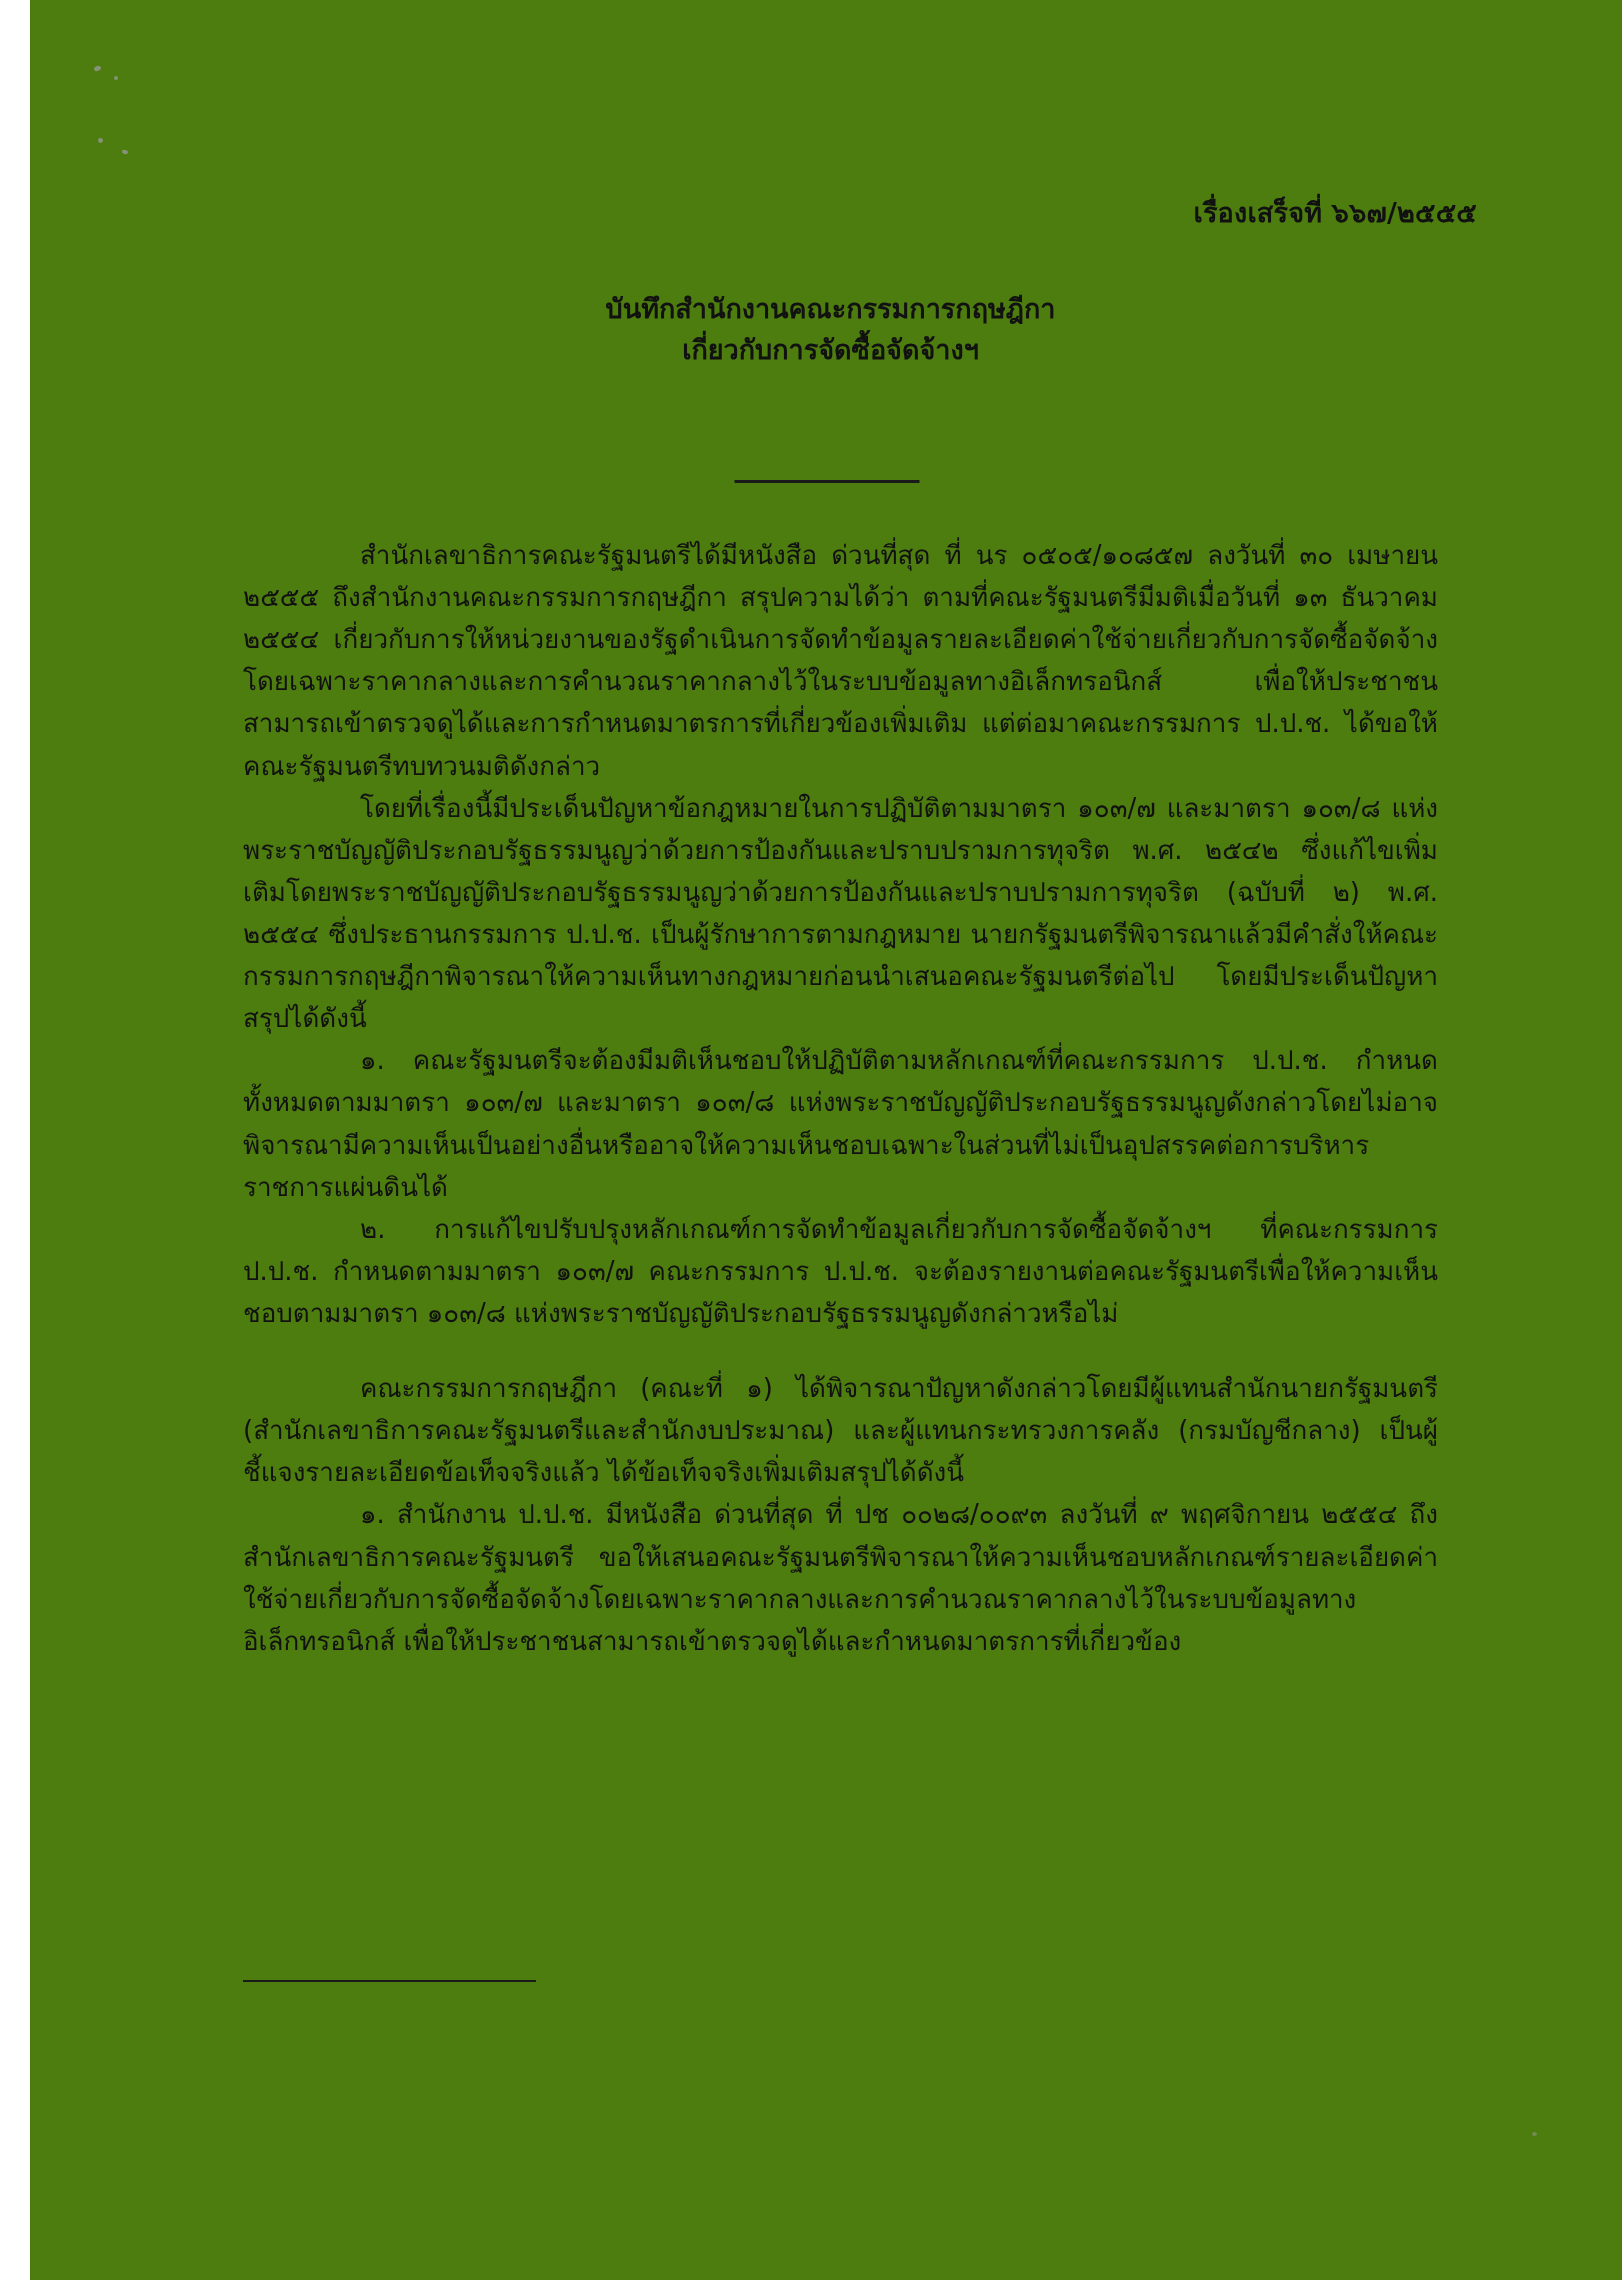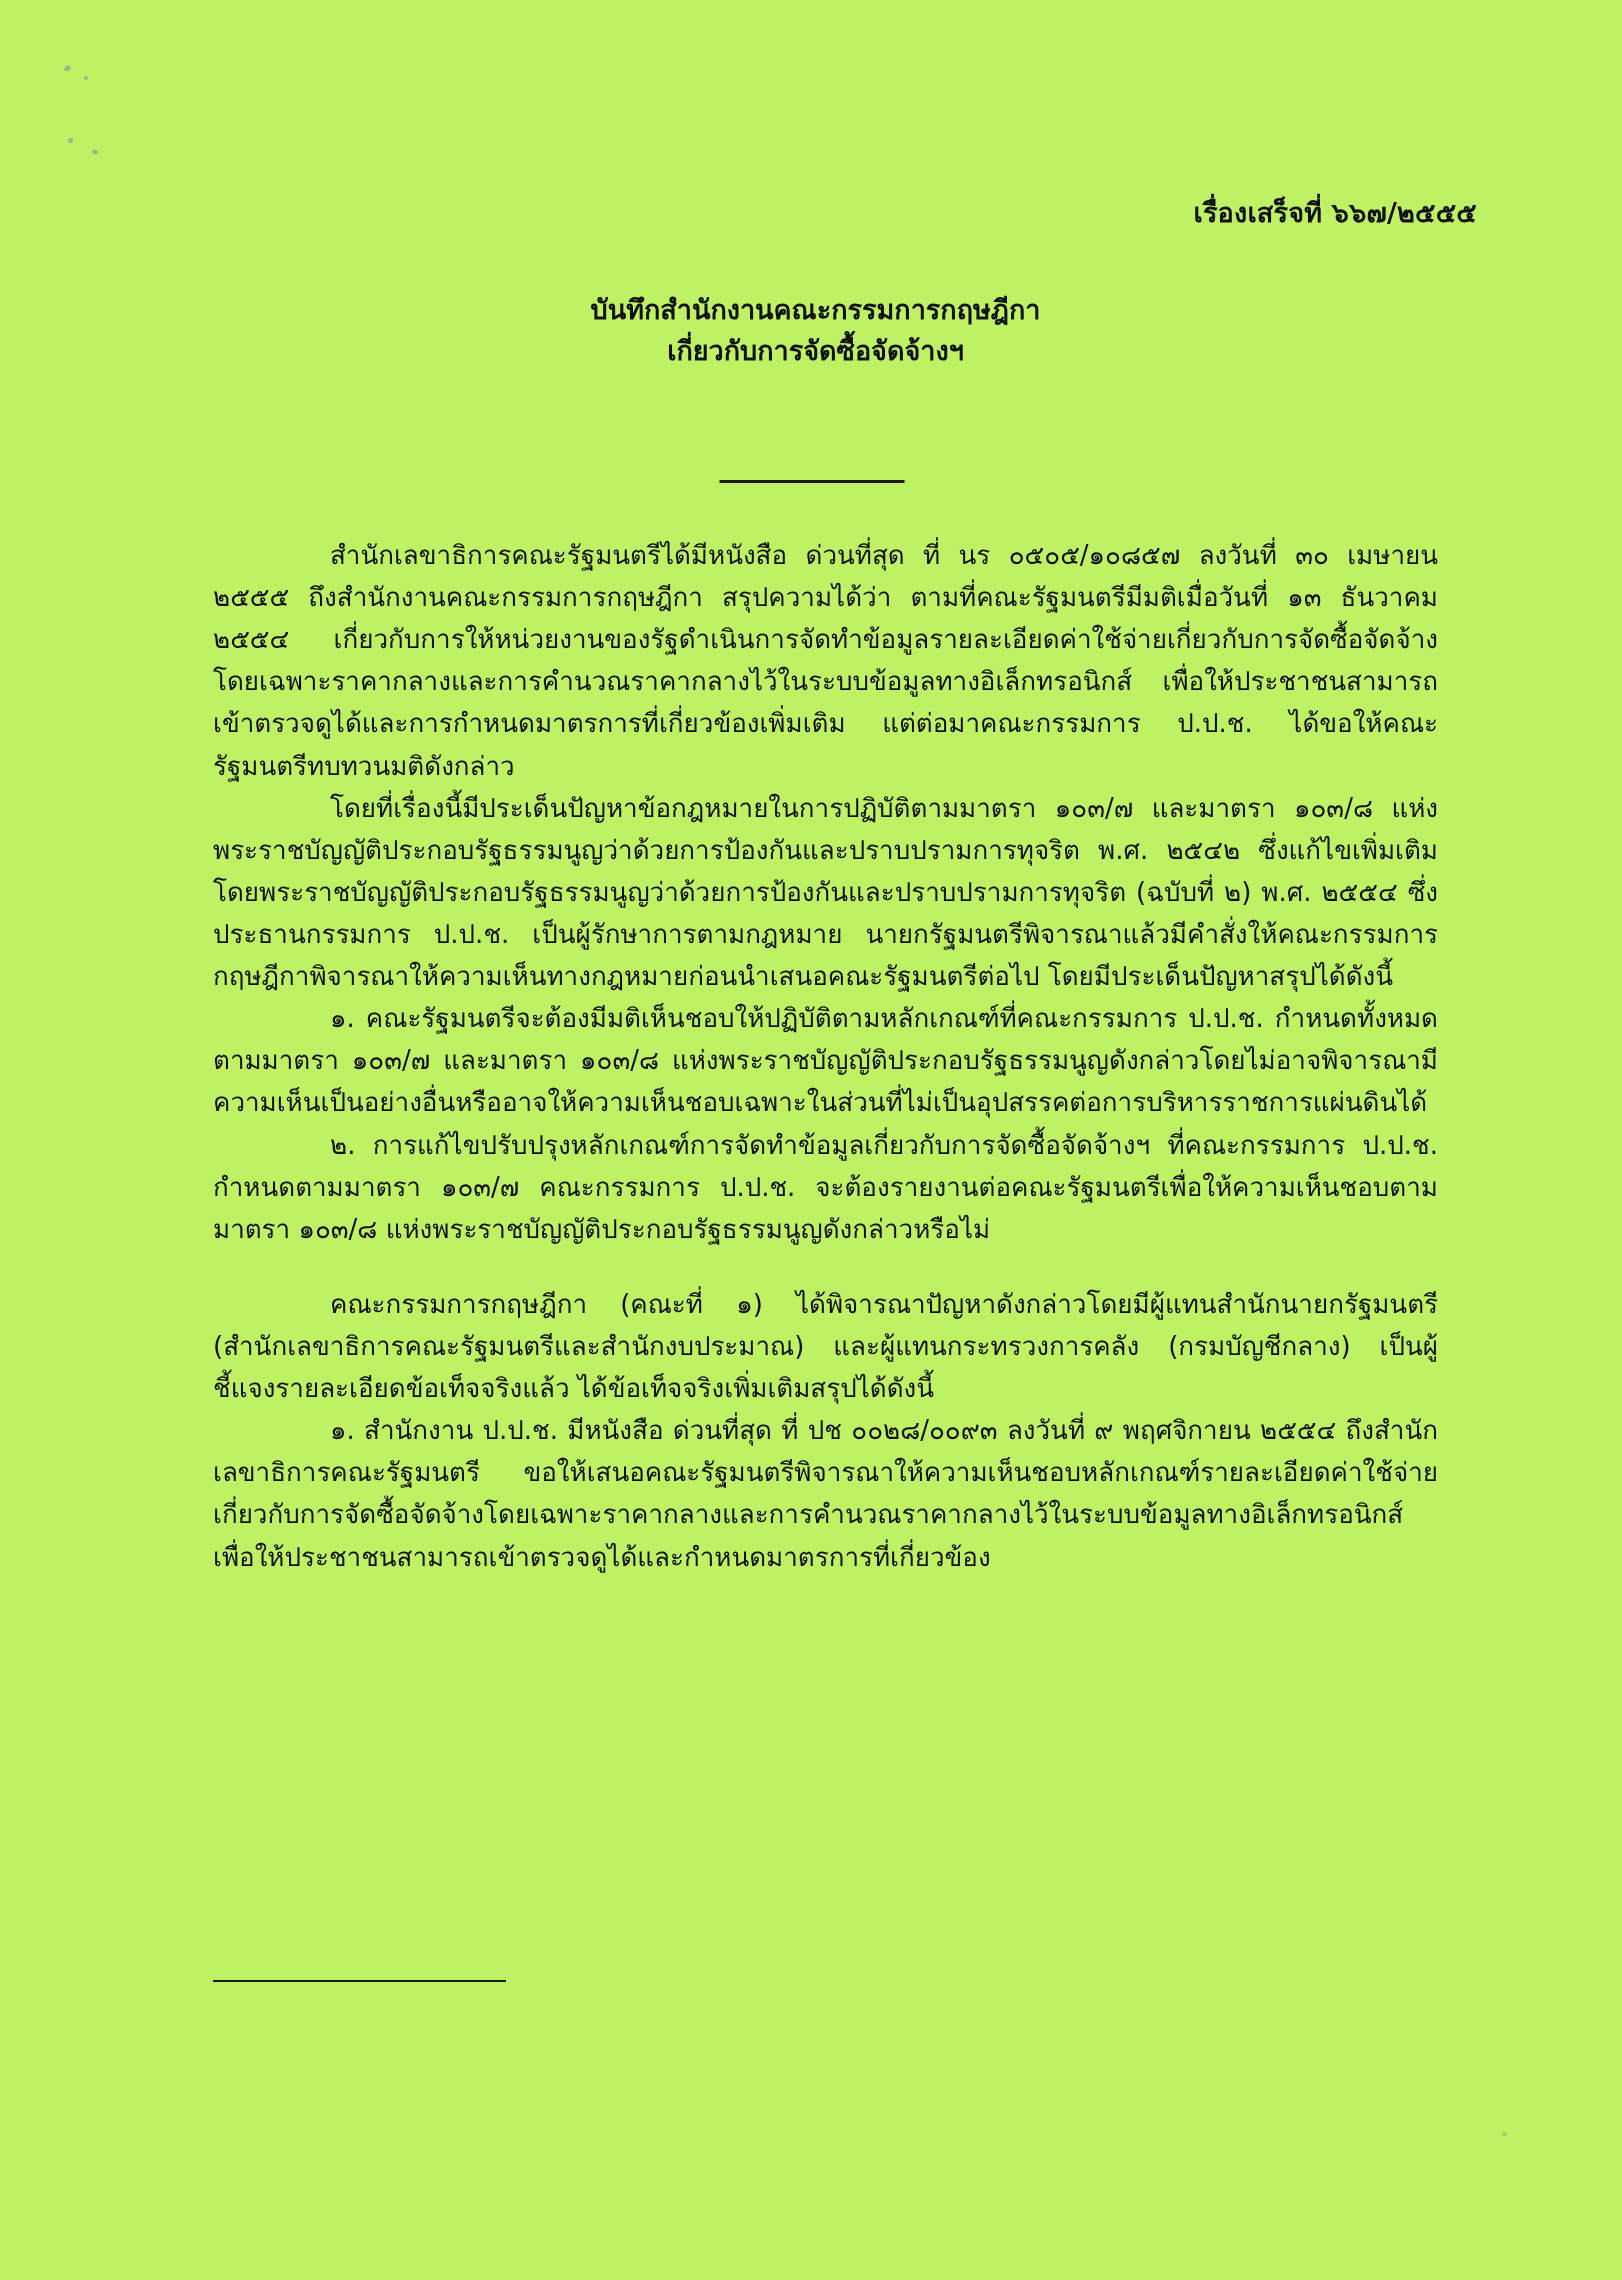--- a/index.html
+++ b/index.html
@@ -12,21 +12,22 @@
     height: 2280px;
     position: relative;
     font-family: "DejaVu Sans", "Liberation Sans", sans-serif;
     color: #111111;
     overflow: hidden;
   }
 
   .page {
     position: absolute;
     inset: 0;
-    background: #bef264;
+    background: #4d7c0f;
+    margin-left: 30px;
   }
 
   
   .speck {
     position: absolute;
     background: #9a9a9a;
     border-radius: 50%;
     opacity: .75;
   }
   .speck.s1 { left: 64px;  top: 66px;  width: 6.8px;  height: 4.9px; transform: rotate(-20deg); }
@@ -44,20 +45,21 @@
     letter-spacing: 0.2px;
     white-space: nowrap;
   }
 
   .title-block {
     position: absolute;
     left: 8px;
     right: 0;
     top: 289px;
     text-align: center;
+    font-family: Liberation Serif, serif;
   }
   .title-line {
     font-size: 27px;
     font-weight: 700;
     line-height: 1.52;
     margin: 0;
     padding: 0 195px;
   }
 
   .rule {

